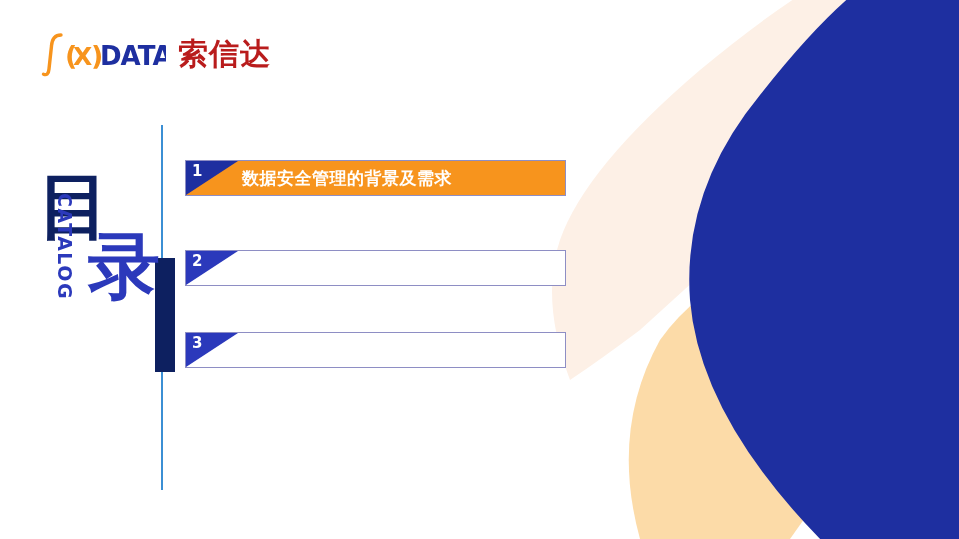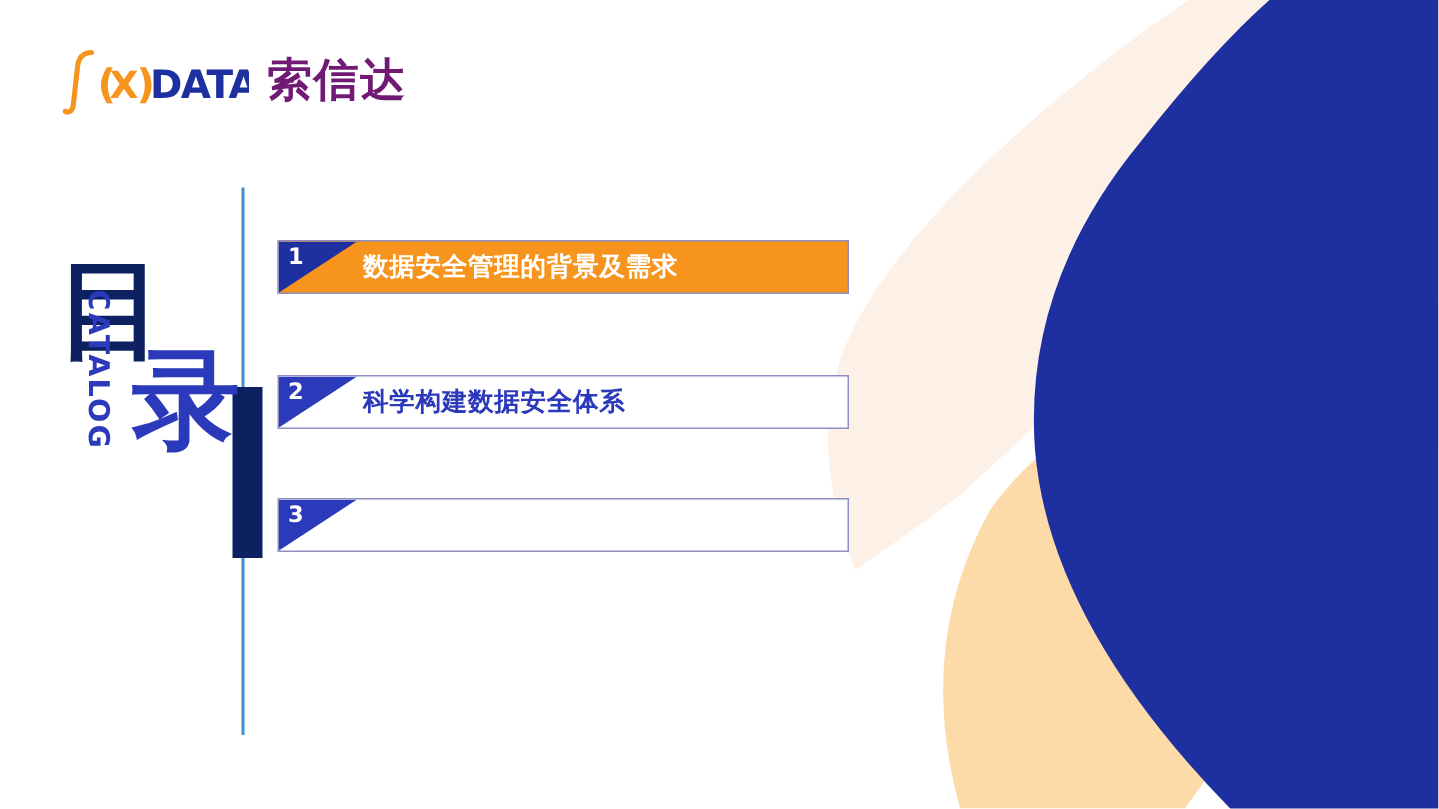--- a/index.html
+++ b/index.html
@@ -11,21 +11,21 @@
   }
 
   
   #bg-deco { position:absolute; inset:0; width:959px; height:539px; z-index:0; }
 
   
   #logo { position:absolute; left:38px; top:28px; height:52px; display:flex; align-items:center; z-index:5; }
   #logo-mark { display:block; }
   #logo-cn {
     margin-left:12px;
-    font-size:30px; font-weight:700; color:#701a75;
+    font-size:30px; font-weight:700; color:#b91c1c;
     letter-spacing:1px; line-height:1;
     font-family:"DejaVu Sans","Liberation Sans",sans-serif;
   }
 
   
   #catalog-block { position:absolute; left:30px; top:178px; width:120px; height:160px; z-index:5; }
   #catalog-cn-1 {
     position:absolute; left:8px; top:-8px;
     font-size:72px; font-weight:700; color:#0d2060; line-height:1;
   }
@@ -117,21 +117,20 @@
   <span class="toc-label">数据安全管理的背景及需求</span>
 </div>
 
 <div id="toc-2" class="toc-item plain">
   <div class="toc-badge">
     <svg class="wedge" viewBox="0 0 52 34" preserveAspectRatio="none" aria-hidden="true">
       <polygon points="0,0 52,0 0,34" fill="#2b39bb"></polygon>
     </svg>
     <span class="num">2</span>
   </div>
-  <span class="toc-label">科学构建数据安全体系</span>
 </div>
 
 <div id="toc-3" class="toc-item plain">
   <div class="toc-badge">
     <svg class="wedge" viewBox="0 0 52 34" preserveAspectRatio="none" aria-hidden="true">
       <polygon points="0,0 52,0 0,34" fill="#2b39bb"></polygon>
     </svg>
     <span class="num">3</span>
   </div>
 </div>

